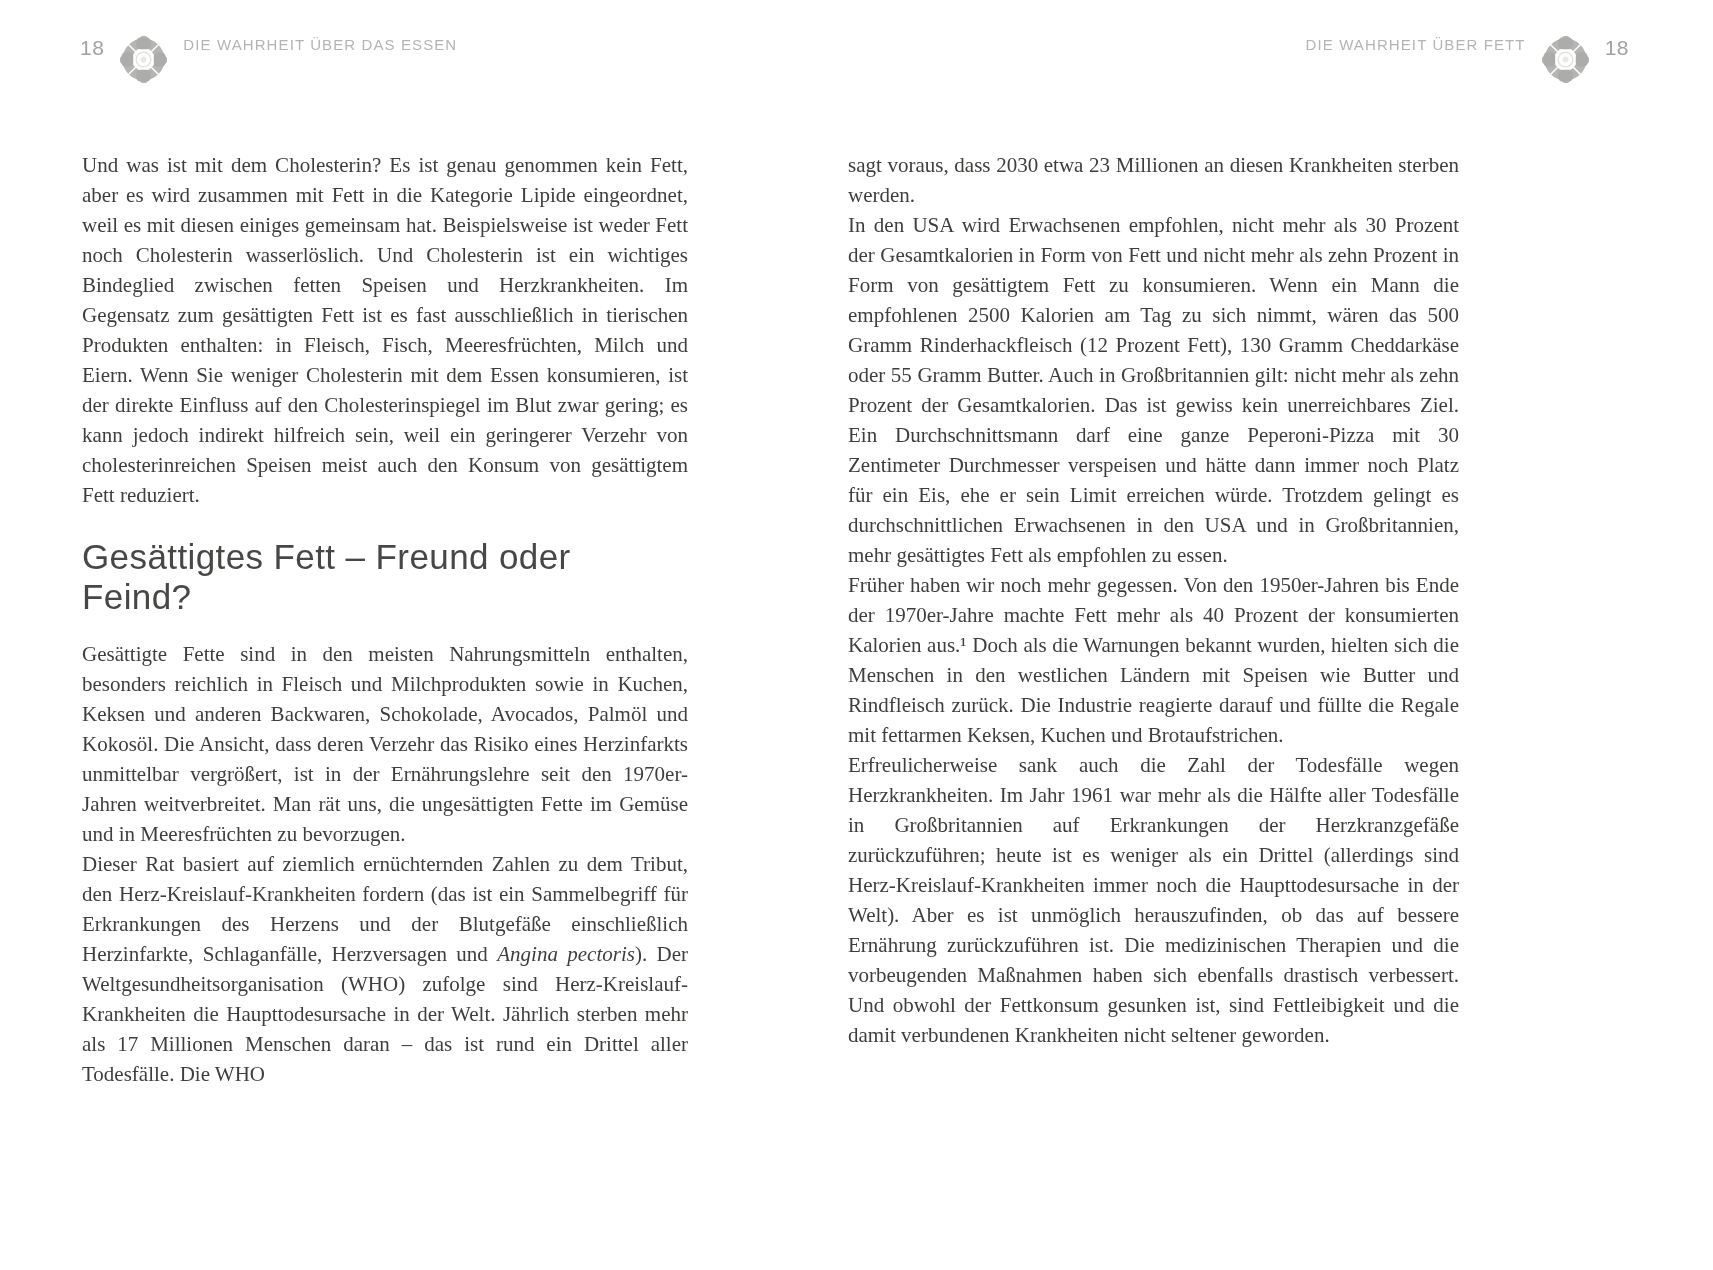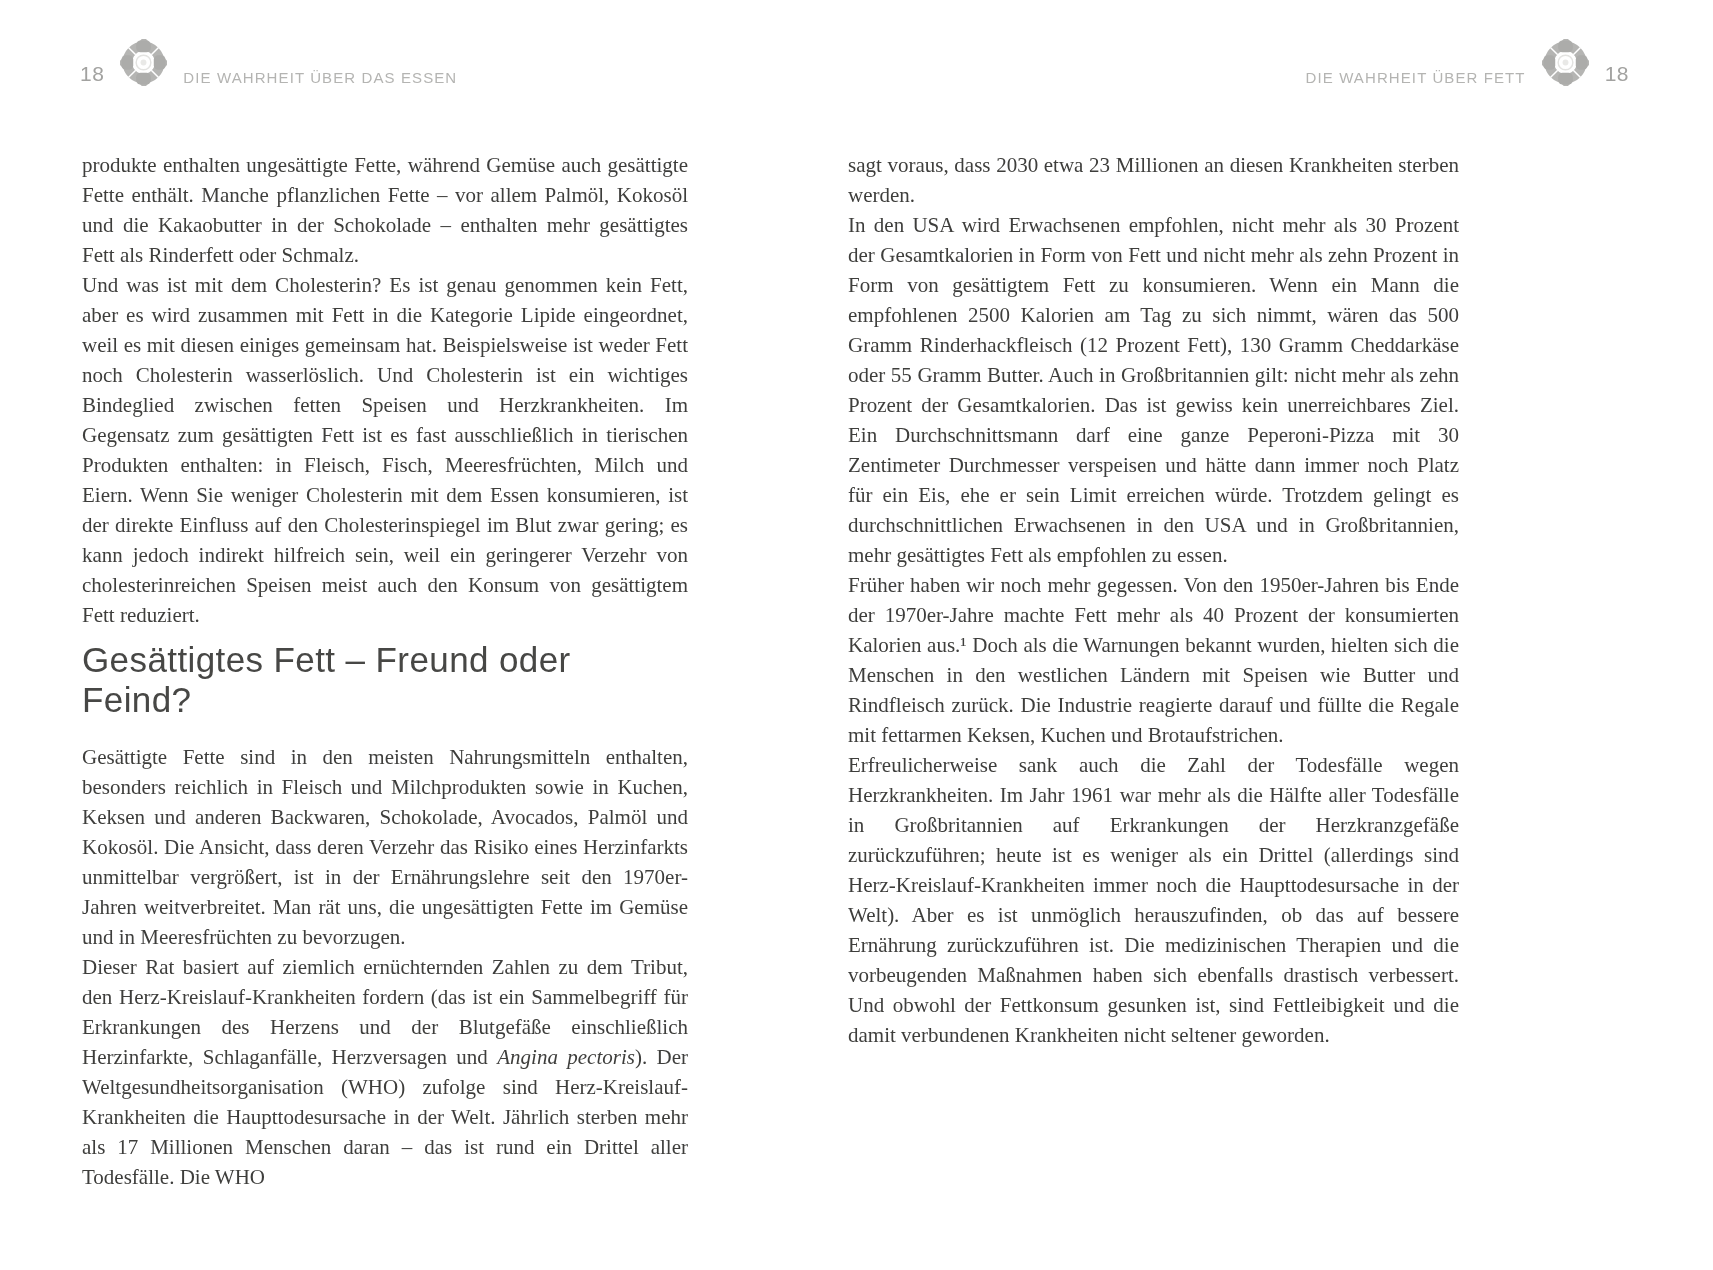--- a/index.html
+++ b/index.html
@@ -7,21 +7,21 @@
     width: 1713px; height: 1270px;
     background: #ffffff;
     overflow: hidden;
     font-family: "Liberation Serif", serif;
   }
   .spread { position: relative; width: 1713px; height: 1270px; background: #ffffff; }
 
   
   .rh {
     position: absolute; top: 36px; height: 50px;
-    display: flex; align-items: flex-end; gap: 16px;
+    display: flex; align-items: flex-start; gap: 16px;
     font-family: "Liberation Sans", sans-serif;
   }
   .rh-left  { left: 80px; }
   .rh-right { right: 84px; }
   .pagenum {
     font-size: 21px; color: #a2a2a0; letter-spacing: 0.5px;
   }
   .rh-title {
     font-size: 15px; color: #b4b4b2; letter-spacing: 1.1px;
     text-transform: uppercase;
@@ -40,21 +40,21 @@
   .col-right { left: 848px; width: 611px; }
   .col p { margin: 0; }
   .col em { font-style: italic; }
 
   .section-heading {
     font-family: "Liberation Sans", sans-serif;
     font-weight: 400;
     font-size: 35px;
     letter-spacing: 0.4px;
     color: #474745;
-    margin: 10px 0 21px 0;
+    margin: 27px 0 21px 0;
     text-align: left;
     line-height: 1.15;
   }
 </style>
 </head>
 <body>
 
 <div class="spread">
 
   <header class="rh rh-left">
@@ -111,21 +111,20 @@
           <line x1="21.4" y1="42.6" x2="11.5" y2="52.5"></line>
         </g>
         <circle cx="32" cy="32" r="10" fill="none" stroke="#e3e3e1" stroke-width="2"></circle>
         <circle cx="32" cy="32" r="4" fill="#e9e9e7"></circle>
       </svg>
     </span>
     <span class="pagenum">18</span>
   </header>
 
   <main class="col col-left" lang="de">
-    <p>produkte enthalten ungesättigte Fette, während Gemüse auch gesättigte Fette enthält. Manche pflanzlichen Fette – vor allem Palmöl, Kokosöl und die Kakaobutter in der Schokolade – enthalten mehr gesättigtes Fett als Rinderfett oder Schmalz.</p>
     <p>Und was ist mit dem Cholesterin? Es ist genau genommen kein Fett, aber es wird zusammen mit Fett in die Kategorie Lipide eingeordnet, weil es mit diesen einiges gemeinsam hat. Beispielsweise ist weder Fett noch Cholesterin wasserlöslich. Und Cholesterin ist ein wichtiges Bindeglied zwischen fetten Speisen und Herzkrankheiten. Im Gegensatz zum gesättigten Fett ist es fast ausschließlich in tierischen Produkten enthalten: in Fleisch, Fisch, Meeresfrüchten, Milch und Eiern. Wenn Sie weniger Cholesterin mit dem Essen konsumieren, ist der direkte Einfluss auf den Cholesterinspiegel im Blut zwar gering; es kann jedoch indirekt hilfreich sein, weil ein geringerer Verzehr von cholesterinreichen Speisen meist auch den Konsum von gesättigtem Fett reduziert.</p>
     <h1 class="section-heading">Gesättigtes Fett – Freund oder Feind?</h1>
     <p>Gesättigte Fette sind in den meisten Nahrungsmitteln enthalten, besonders reichlich in Fleisch und Milchprodukten sowie in Kuchen, Keksen und anderen Backwaren, Schokolade, Avocados, Palmöl und Kokosöl. Die Ansicht, dass deren Verzehr das Risiko eines Herzinfarkts unmittelbar vergrößert, ist in der Ernährungslehre seit den 1970er-Jahren weitverbreitet. Man rät uns, die ungesättigten Fette im Gemüse und in Meeresfrüchten zu bevorzugen.</p>
     <p><span>Dieser Rat basiert auf ziemlich ernüchternden Zahlen zu dem Tribut, den Herz-Kreislauf-Krankheiten fordern (das ist ein Sammelbegriff für Erkrankungen des Herzens und der Blutgefäße einschließlich Herzinfarkte, Schlaganfälle, Herzversagen und </span><em>Angina pectoris</em><span>). Der Weltgesundheitsorganisation (WHO) zufolge sind Herz-Kreislauf-Krankheiten die Haupttodesursache in der Welt. Jährlich sterben mehr als 17 Millionen Menschen daran – das ist rund ein Drittel aller Todesfälle. Die WHO</span></p>
   </main>
 
   <main class="col col-right" lang="de">
     <p>sagt voraus, dass 2030 etwa 23 Millionen an diesen Krankheiten sterben werden.</p>
     <p>In den USA wird Erwachsenen empfohlen, nicht mehr als 30 Prozent der Gesamtkalorien in Form von Fett und nicht mehr als zehn Prozent in Form von gesättigtem Fett zu konsumieren. Wenn ein Mann die empfohlenen 2500 Kalorien am Tag zu sich nimmt, wären das 500 Gramm Rinderhackfleisch (12 Prozent Fett), 130 Gramm Cheddarkäse oder 55 Gramm Butter. Auch in Großbritannien gilt: nicht mehr als zehn Prozent der Gesamtkalorien. Das ist gewiss kein unerreichbares Ziel. Ein Durchschnittsmann darf eine ganze Peperoni-Pizza mit 30 Zentimeter Durchmesser verspeisen und hätte dann immer noch Platz für ein Eis, ehe er sein Limit erreichen würde. Trotzdem gelingt es durchschnittlichen Erwachsenen in den USA und in Großbritannien, mehr gesättigtes Fett als empfohlen zu essen.</p>
     <p>Früher haben wir noch mehr gegessen. Von den 1950er-Jahren bis Ende der 1970er-Jahre machte Fett mehr als 40 Prozent der konsumierten Kalorien aus.¹ Doch als die Warnungen bekannt wurden, hielten sich die Menschen in den westlichen Ländern mit Speisen wie Butter und Rindfleisch zurück. Die Industrie reagierte darauf und füllte die Regale mit fettarmen Keksen, Kuchen und Brotaufstrichen.</p>

